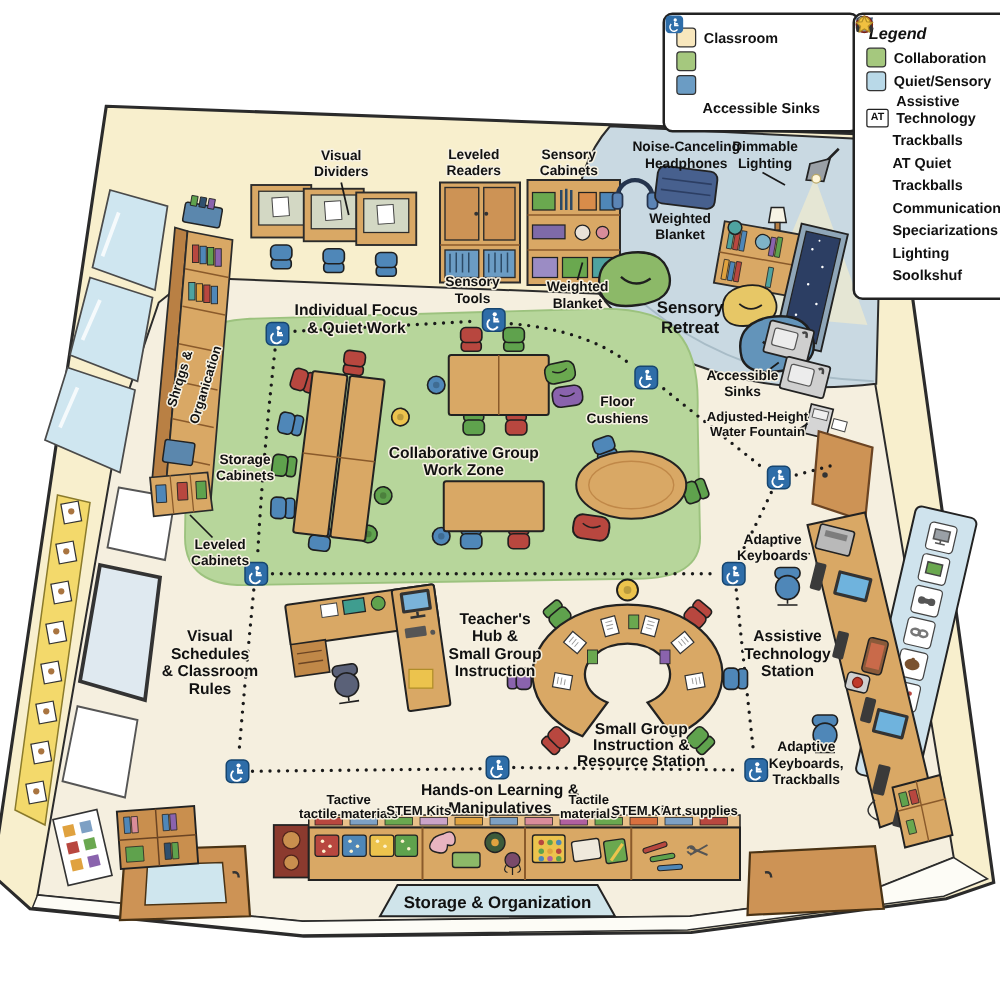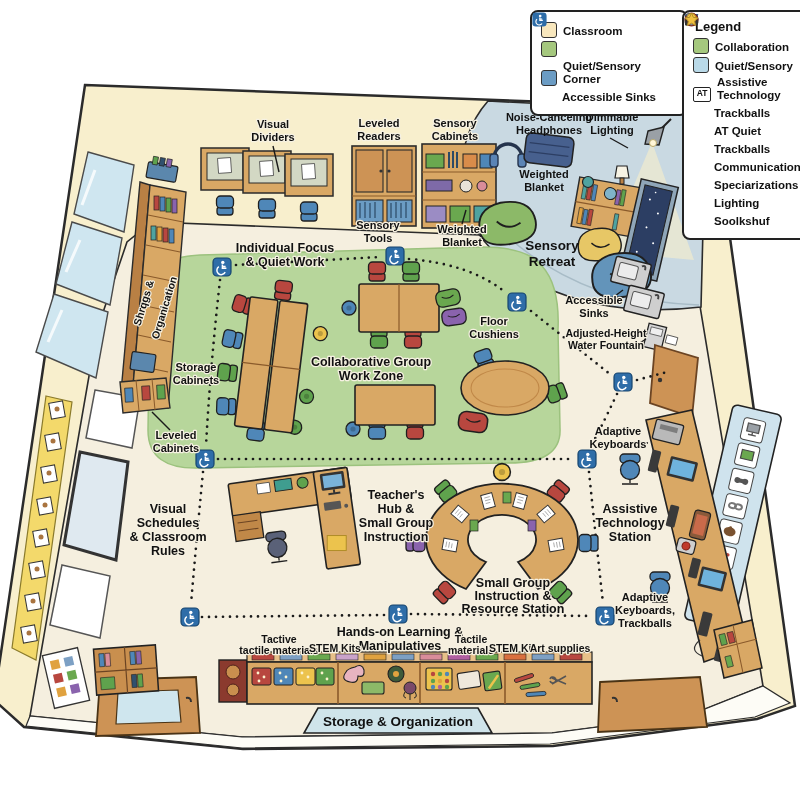--- a/index.html
+++ b/index.html
@@ -7,21 +7,21 @@
          font-family:"Liberation Sans",sans-serif;}
   .stage svg{position:absolute;left:0;top:0;}
   
   text{font-family:"Liberation Sans",sans-serif;font-weight:700;fill:#111;
        text-anchor:middle;paint-order:stroke;stroke:#f6f1e2;stroke-width:2.4px;stroke-linejoin:round;}
   .s10{font-size:10.5px}.s11{font-size:11px}.s12{font-size:12.5px}.s13{font-size:13.5px}
   .nohalo{stroke:none;}
   
   .legend{position:absolute;background:#fff;border:2px solid #222;border-radius:8px;
           padding:7px 9px;color:#111;z-index:5;}
-  .lg-title{font-size:13px;font-weight:700;margin:0 0 4px 2px;}
+  .lg-title{font-size:13px;font-weight:700;margin:0 0 4px 2px;font-style:italic;}
   .lg-row{display:flex;align-items:flex-end;gap:6px;margin:3px 0;font-size:11.5px;font-weight:700;line-height:1.12;}
   .sw{width:14px;height:14px;border:1.5px solid #333;border-radius:3px;flex:0 0 auto;margin-top:0px;}
   .ic{width:15px;height:15px;flex:0 0 auto;display:flex;align-items:center;justify-content:center;}
   .atbox{width:16px;height:13px;border:1.5px solid #222;border-radius:2px;font-size:8.5px;
          font-weight:700;display:flex;align-items:center;justify-content:center;flex:0 0 auto;}
 </style>
 </head>
 <body>
 
 <div class="stage">
@@ -662,21 +662,20 @@
 <div class="legend" style="left:530px;top:10px;width:136px;">
   <div class="lg-row">
     <span class="sw" style="background:#f8e7bd"></span>
     <span>Classroom</span>
   </div>
   <div class="lg-row">
     <span class="sw" style="background:#a5c87e"></span>
   </div>
   <div class="lg-row">
     <span class="sw" style="background:#6b9cc4"></span>
-    <span>Quiet/Sensory Corner</span>
   </div>
   <div class="lg-row">
     <span class="ic">
       <svg width="15" height="15" viewBox="-9 -9 18 18">
             <rect x="-8.5" y="-8.5" width="17" height="17" rx="4" fill="#2e6da8"></rect>
             <circle cx="0.8" cy="-4.2" r="1.6" fill="#fff"></circle>
             <path d="M0.4,-2.4 L0.4,1 L4,1 M0.4,-0.6 L3.2,-0.6" stroke="#fff" stroke-width="1.4" fill="none"></path>
             <path d="M-3,-0.4 A4,4 0 1 0 3,4.8" stroke="#fff" stroke-width="1.4" fill="none"></path>
           </svg>
     </span>

